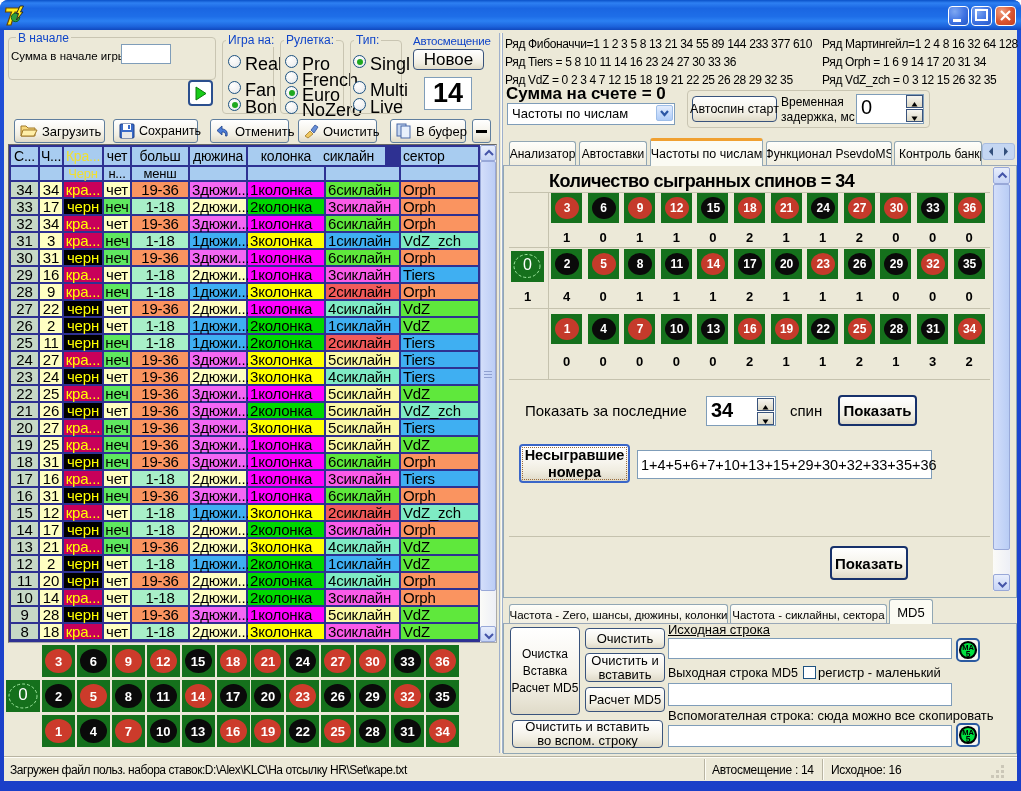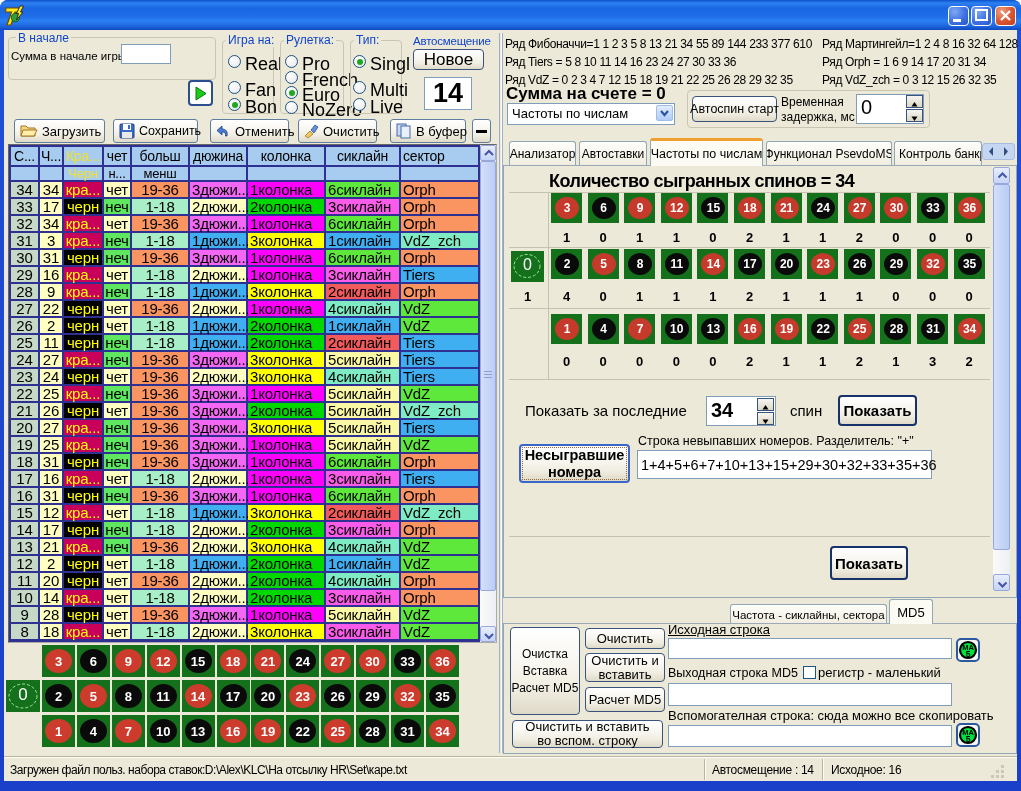--- a/index.html
+++ b/index.html
@@ -148,21 +148,21 @@
       <div class="cellx" style="left:55px;top:2px;width:38px;height:18px;background:#A8CCF0;color:#F0E030;line-height:18px;font-size:14px;">Кра...</div>
       <div class="cellx" style="left:55px;top:22px;width:38px;height:13px;background:#A8CCF0;color:#F0E030;line-height:13px;font-size:13px;">Черн</div>
       <div class="cellx" style="left:95px;top:2px;width:26px;height:18px;background:#A8CCF0;color:#000;line-height:18px;font-size:14px;">чет</div>
       <div class="cellx" style="left:95px;top:22px;width:26px;height:13px;background:#A8CCF0;color:#000;line-height:13px;font-size:13px;">н...</div>
       <div class="cellx" style="left:123px;top:2px;width:56px;height:18px;background:#A8CCF0;color:#000;line-height:18px;font-size:14px;">больш</div>
       <div class="cellx" style="left:123px;top:22px;width:56px;height:13px;background:#A8CCF0;color:#000;line-height:13px;font-size:13px;">менш</div>
       <div class="cellx" style="left:181px;top:2px;width:56px;height:18px;background:#A8CCF0;color:#000;line-height:18px;font-size:14px;">дюжина</div>
       <div class="cellx" style="left:181px;top:22px;width:56px;height:13px;background:#A8CCF0;color:#000;line-height:13px;font-size:13px;"></div>
       <div class="cellx" style="left:239px;top:2px;width:76px;height:18px;background:#A8CCF0;color:#000;line-height:18px;font-size:14px;">колонка</div>
       <div class="cellx" style="left:239px;top:22px;width:76px;height:13px;background:#A8CCF0;color:#000;line-height:13px;font-size:13px;"></div>
-      <div class="cellx" style="left:317px;top:2px;width:73px;height:18px;background:#A8CCF0;color:#000;line-height:18px;font-size:14px;">сиклайн</div>
+      <div class="cellx" style="left:303px;top:2px;width:73px;height:18px;background:#A8CCF0;color:#000;line-height:18px;font-size:14px;">сиклайн</div>
       <div class="cellx" style="left:317px;top:22px;width:73px;height:13px;background:#A8CCF0;color:#000;line-height:13px;font-size:13px;"></div>
       <div class="cellx" style="left:392px;top:2px;width:77px;height:18px;background:#A8CCF0;color:#000;line-height:18px;text-align:left;padding-left:2px;font-size:14px;">сектор</div>
       <div class="cellx" style="left:392px;top:22px;width:77px;height:13px;background:#A8CCF0;color:#000;line-height:13px;font-size:13px;"></div>
       <div class="cellx" style="left:2px;top:37px;width:27px;height:15px;background:#C6D8C6;color:#000;line-height:15px;">34</div>
       <div class="cellx" style="left:31px;top:37px;width:22px;height:15px;background:#FFFFC2;color:#000;line-height:15px;">34</div>
       <div class="cellx" style="left:55px;top:37px;width:38px;height:15px;background:#C8005A;color:#FFFF00;line-height:15px;">кра...</div>
       <div class="cellx" style="left:95px;top:37px;width:26px;height:15px;background:#FFFFC2;color:#000;line-height:15px;">чет</div>
       <div class="cellx" style="left:123px;top:37px;width:56px;height:15px;background:#FA9460;color:#000;line-height:15px;">19-36</div>
       <div class="cellx" style="left:181px;top:37px;width:56px;height:15px;background:#F467F4;color:#000;line-height:15px;text-align:left;padding-left:2px;">3дюжи...</div>
       <div class="cellx" style="left:239px;top:37px;width:76px;height:15px;background:#FF00FF;color:#000;line-height:15px;text-align:left;padding-left:2px;">1колонка</div>
@@ -745,38 +745,38 @@
     <div class="abs" style="left:711px;top:399px;font-size:20px;font-weight:bold;">34</div>
     <div class="spbtn" style="left:757px;top:398px;"><svg width="15" height="11">
           <path d="M7.5 3 L10.5 7.5 L4.5 7.5 Z" fill="#000"></path>
         </svg></div>
     <div class="spbtn" style="left:757px;top:412px;"><svg width="15" height="11">
           <path d="M4.5 3.5 L10.5 3.5 L7.5 8 Z" fill="#000"></path>
         </svg></div>
     <div class="abs" style="left:790px;top:402px;font-size:15px;">спин</div>
     <div class="btn" style="left:838px;top:395px;width:79px;height:31px;font-size:15px;font-weight:bold;border-width:2px;border-color:#17316B;">Показать</div>
 
-    <div class="abs" style="left:638px;top:434px;font-size:12.5px;">Строка невыпавших номеров. Разделитель: "+"</div>
     <div class="btn" style="left:519px;top:444px;width:111px;height:39px;font-size:14.5px;font-weight:bold;line-height:17px;border-width:2px;border-color:#3A66C8;outline:1px dotted #9A6A3A;outline-offset:-4px;">Несыгравшие<br>номера</div>
     <div class="input" style="left:637px;top:450px;width:295px;height:29px;"></div>
     <div class="abs" style="left:641px;top:457px;font-size:14.5px;white-space:nowrap;">1+4+5+6+7+10+13+15+29+30+32+33+35+36</div>
 
     <div class="abs" style="left:509px;top:536px;width:481px;height:1px;background:#C5C2AE;"></div>
     <div class="btn" style="left:830px;top:546px;width:78px;height:34px;font-size:15px;font-weight:bold;border-width:2px;border-color:#17316B;">Показать</div>
 
     <div class="abs" style="left:993px;top:167px;width:17px;height:424px;background:linear-gradient(90deg,#FBFBF8,#EDEFF6);" id="rsb">
         <div style="position:absolute;left:0px;top:0px;width:17px;height:17px;background:linear-gradient(180deg,#E8EEFC,#C6D4F6);border:1px solid #98A8D8;border-radius:2px;"><svg width="15" height="15">
             <path d="M4.5 9.5 L8.5 5.5 L12.5 9.5" fill="none" stroke="#4454A8" stroke-width="2"></path>
           </svg></div>
         <div style="position:absolute;left:0px;top:407px;width:17px;height:17px;background:linear-gradient(180deg,#E8EEFC,#C6D4F6);border:1px solid #98A8D8;border-radius:2px;"><svg width="15" height="15">
             <path d="M4.5 7.5 L8.5 11.5 L12.5 7.5" fill="none" stroke="#4454A8" stroke-width="2"></path>
           </svg></div>
         <div style="position:absolute;left:0;top:17px;width:17px;height:366px;background:linear-gradient(90deg,#D3DEFA,#B9CDF5);border:1px solid #98A8D8;border-radius:2px;"></div>
       </div>
 
+    <div class="tab" style="left:509px;top:604px;width:219px;height:20px;font-size:11.5px;">Частота - Zero, шансы, дюжины, колонки</div>
     <div class="tab" style="left:730px;top:604px;width:157px;height:20px;font-size:11.5px;">Частота - сиклайны, сектора</div>
     <div class="tab" style="left:889px;top:599px;width:44px;height:25px;background:#FBFBF3;z-index:3;font-size:13px;">MD5</div>
     <div class="panelborder" style="left:503px;top:623px;width:514px;height:131px;border-color:#9AA8B8 #91A7B4 #91A7B4 #91A7B4;"></div>
 
     <div class="btn" style="left:510px;top:627px;width:70px;height:88px;font-size:12px;line-height:17px;flex-direction:column;">Очистка<br>Вставка<br>Расчет MD5</div>
     <div class="btn" style="left:585px;top:628px;width:80px;height:21px;font-size:13px;">Очистить</div>
     <div class="btn" style="left:585px;top:653px;width:80px;height:29px;font-size:13px;line-height:14px;flex-direction:column;">Очистить и<br>вставить</div>
     <div class="btn" style="left:585px;top:687px;width:80px;height:25px;font-size:13px;">Расчет MD5</div>
     <div class="btn" style="left:512px;top:720px;width:151px;height:28px;font-size:13px;line-height:14px;flex-direction:column;">Очистить и  вставить<br>во вспом. строку</div>
 

